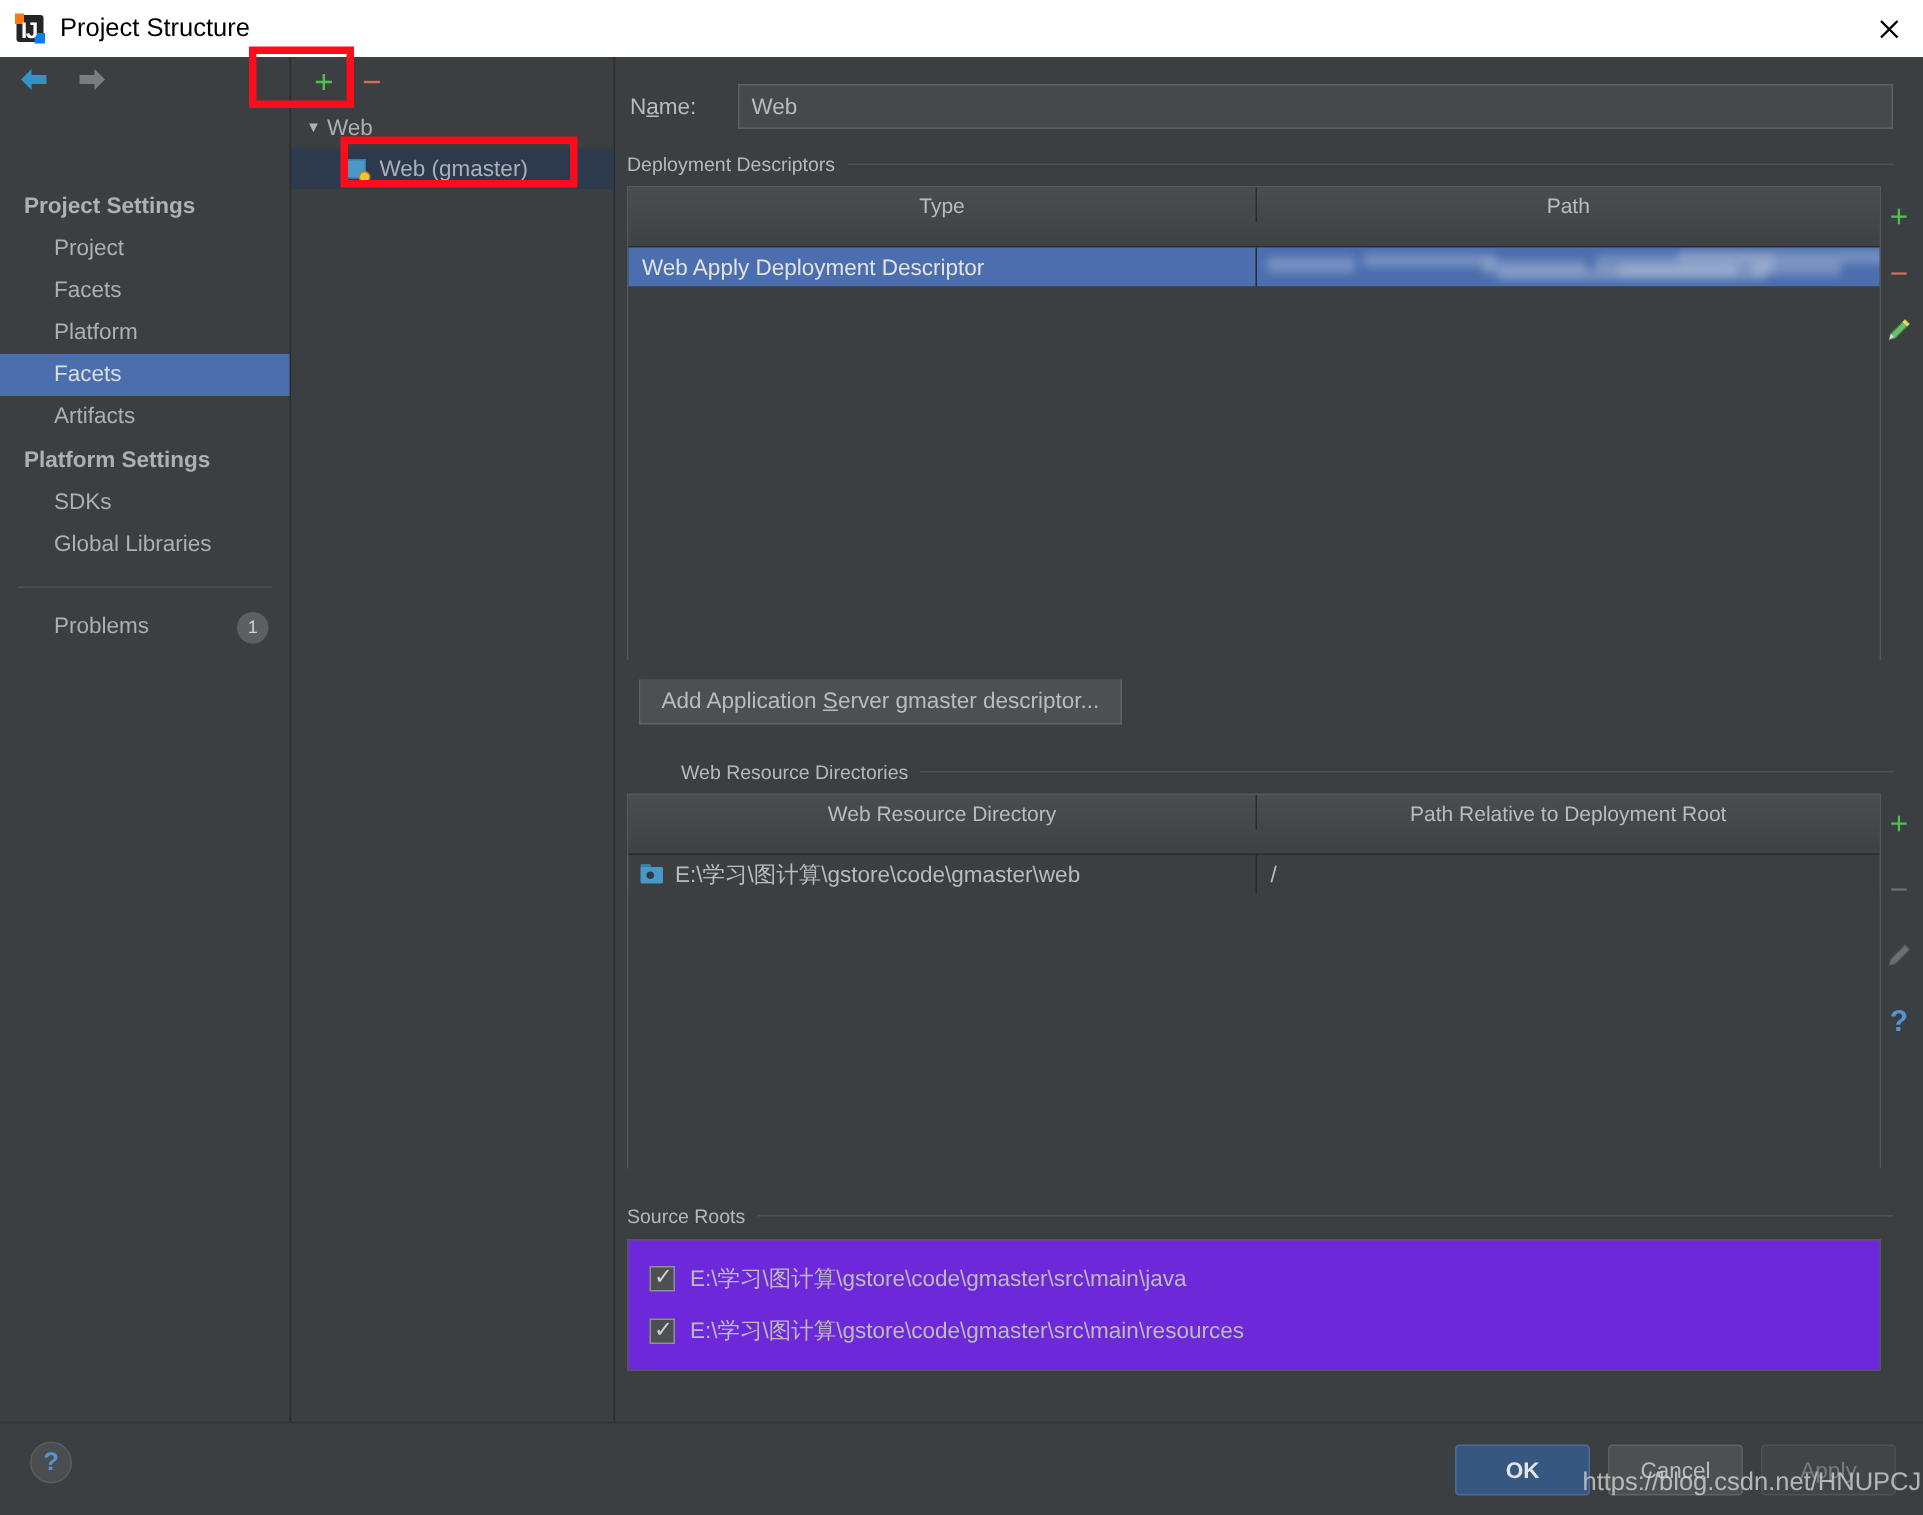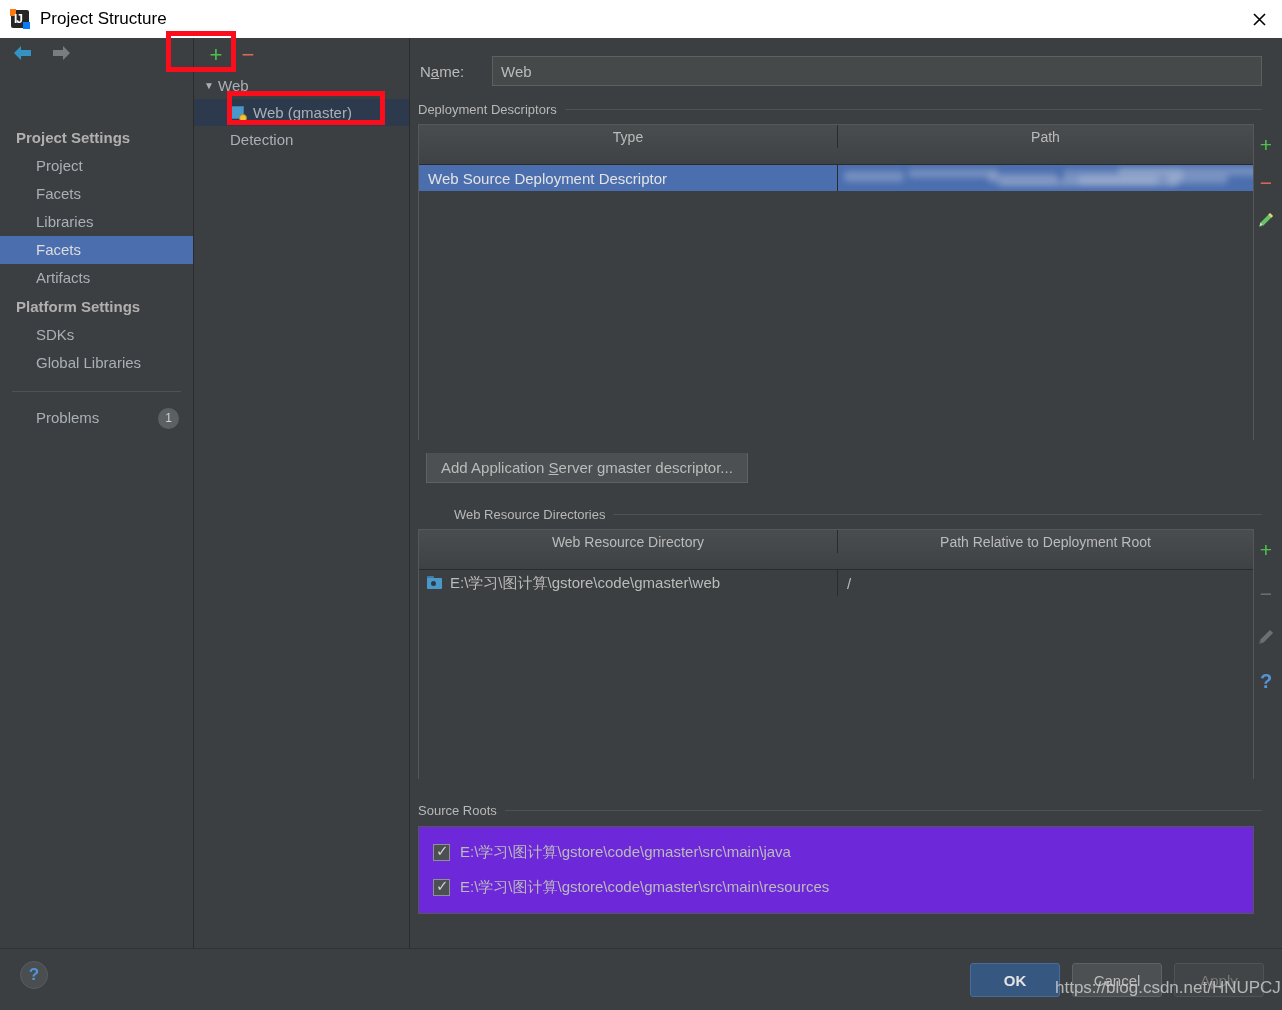--- a/index.html
+++ b/index.html
@@ -33,21 +33,21 @@
   .tb-logo .ij-bar1 {
     position: absolute; left: 0px; top: 0px; width: 6px; height: 7px;
     background: #f97a12;
   }
   .tb-logo .ij-bar2 {
     position: absolute; left: 13px; top: 13px; width: 7px; height: 7px;
     background: #087cfa;
   }
   .tb-logo .ij-txt {
     position: absolute; left: 4px; top: 3px;
-    color: #fff; font-size: 12px; font-weight: bold;
+    color: #fff; font-size: 15px; font-weight: bold;
     font-family: "Liberation Sans", sans-serif; letter-spacing: -1px;
   }
   .tb-title {
     font-size: 17px; color: #000000;
     font-family: "Liberation Sans", sans-serif;
   }
   .tb-close {
     position: absolute; right: 0; top: 0;
     width: 46px; height: 38px;
     display: flex; align-items: center; justify-content: center;
@@ -324,21 +324,21 @@
             <path d="M13 2 L20 9 L13 16 L13 12 L3 12 L3 6 L13 6 Z" fill="#7a7d7f"></path>
           </svg>
         </div>
       </div>
 
       <div class="side-list">
         <div class="side-group">Project Settings</div>
 
         <div class="side-item">Project</div>
         <div class="side-item">Facets</div>
-        <div class="side-item">Libraries</div>
+        <div class="side-item">Platform</div>
         <div class="side-item selected">Facets</div>
         <div class="side-item">Artifacts</div>
 
         <div class="side-group">Platform Settings</div>
 
         <div class="side-item">SDKs</div>
         <div class="side-item">Global Libraries</div>
 
         <div class="side-sep"></div>
 
@@ -361,23 +361,20 @@
       </div>
 
       <div class="tree-node tree-child selected">
         <span class="web-icon">
           <span class="sq"></span>
             <span class="dot"></span>
         </span>
         <span>Web (gmaster)</span>
       </div>
 
-      <div class="tree-node tree-child">
-        <span>Detection</span>
-      </div>
     </div>
 
     <div class="main">
 
       <div class="name-row">
         <div class="name-label">
           <span>N</span><u>a</u><span>me:</span>
         </div>
         <input class="name-input" type="text" value="Web" style="">
       </div>
@@ -387,21 +384,21 @@
         <span class="rule"></span>
       </div>
 
       <div style="position:relative;">
         <div class="tbl" style="height:316px;">
           <div class="tbl-head">
             <div class="th" style="width:418px;">Type</div>
             <div class="th" style="flex:1;">Path</div>
           </div>
           <div class="tr selected">
-            <div class="td" style="width:418px;">Web Source Deployment Descriptor</div>
+            <div class="td" style="width:418px;">Web Apply Deployment Descriptor</div>
             <div class="td divided" style="flex:1;padding-left:0;">
               <div class="blur-path">
                 <span class="smear" style="left:6px;  top:6px;  width:60px;  height:11px;"></span>
                 <span class="smear" style="left:70px; top:4px;  width:90px;  height:9px;"></span>
                 <span class="smear" style="left:150px;top:8px;  width:70px;  height:10px;"></span>
                 <span class="smear" style="left:225px;top:5px;  width:120px; height:12px;"></span>
                 <span class="smear" style="left:240px;top:11px; width:80px;  height:8px;"></span>
                 <span class="smear" style="left:330px;top:9px;  width:60px;  height:10px;"></span>
                 <span class="smear" style="left:280px;top:2px;  width:150px; height:9px;"></span>
                 <span class="smear" style="left:160px;top:14px; width:180px; height:8px;"></span>

